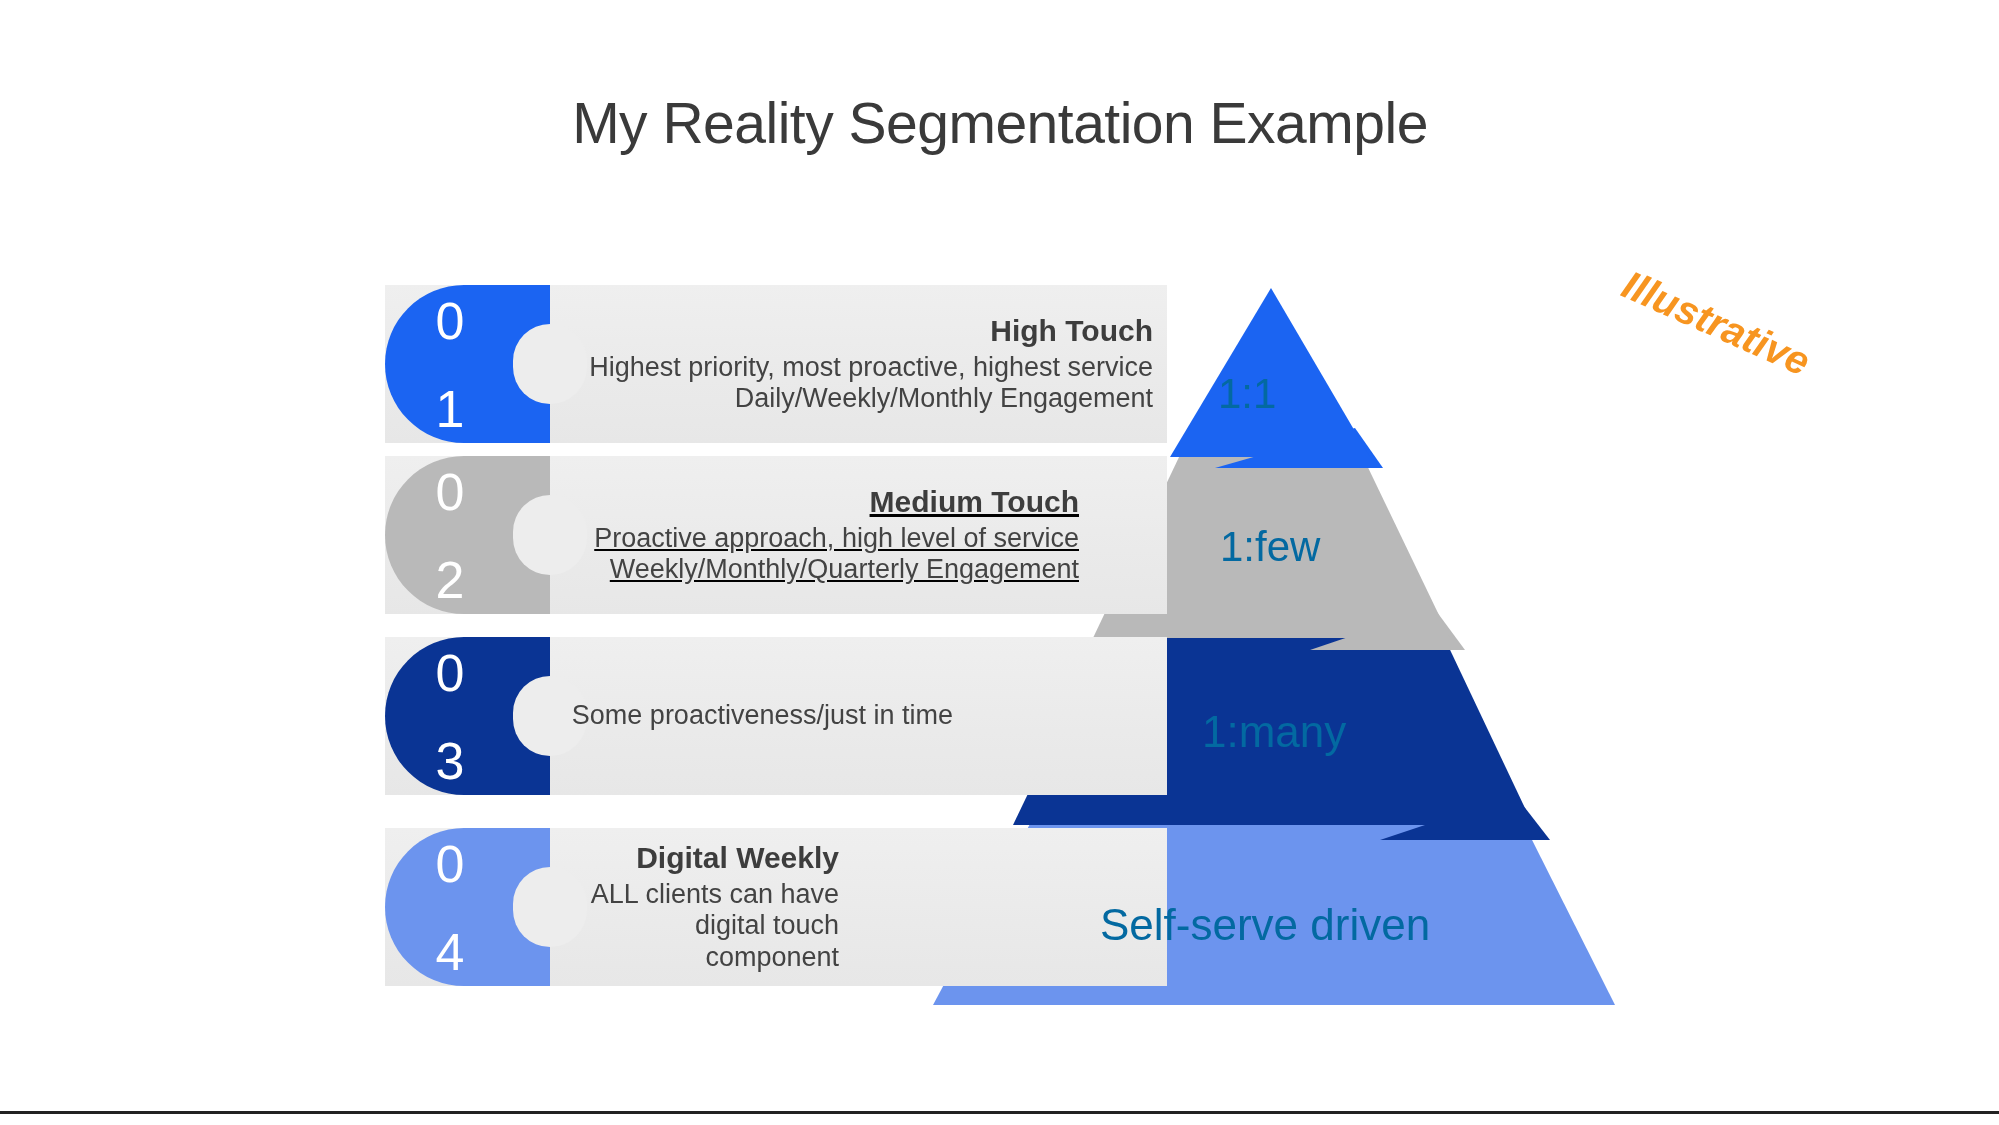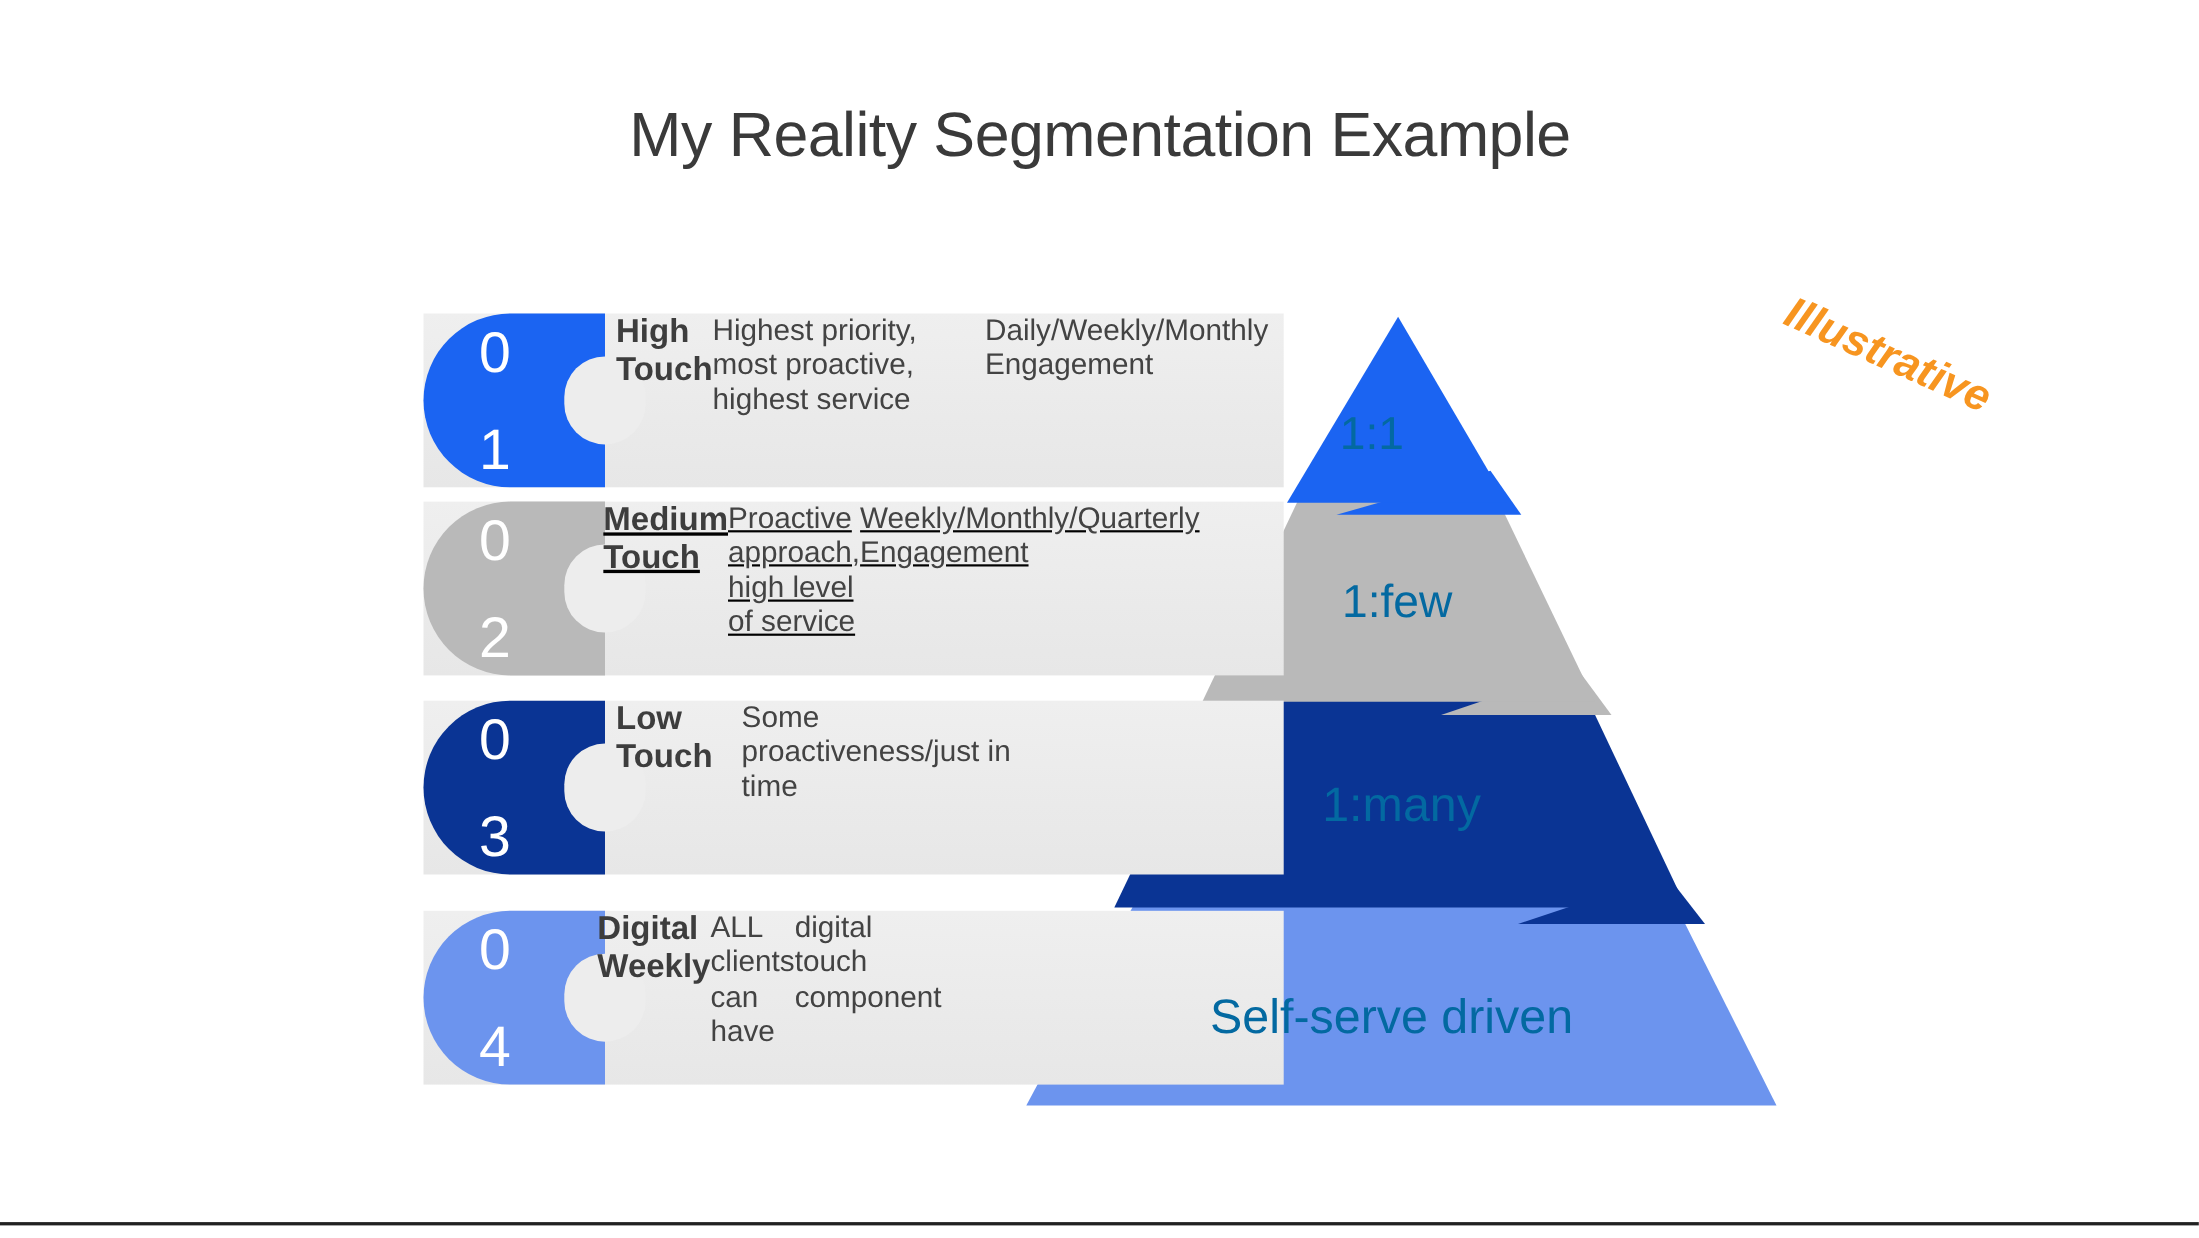--- a/index.html
+++ b/index.html
@@ -119,23 +119,23 @@
     background: #ededed;
   }
 
   .card-text {
     position: absolute;
     left: 165px;
     top: 0;
     width: 617px;
     height: 158px;
     display: flex;
-    flex-direction: row;
+    flex-direction: column;
     justify-content: center;
-    text-align: left;
+    text-align: right;
     box-sizing: border-box;
     padding: 0 12px 0 10px;
   }
   .card-title {
     font-size: 30px;
     font-weight: bold;
     color: #3d3d3d;
     margin-bottom: 4px;
   }
   .card-line {
@@ -229,21 +229,20 @@
   <div class="row row-3">
     <div class="card"></div>
     <div class="tab" style="background:#0A3494">
       <div class="tab-num">
         <span>0</span>
         <span>3</span>
       </div>
     </div>
     <div class="notch"></div>
     <div class="card-text">
-      <div class="card-title">Low Touch</div>
       <div class="card-line">Some proactiveness/just in time</div>
     </div>
   </div>
 
   <div class="row row-4">
     <div class="card"></div>
     <div class="tab" style="background:#6C94EE">
       <div class="tab-num">
         <span>0</span>
         <span>4</span>

